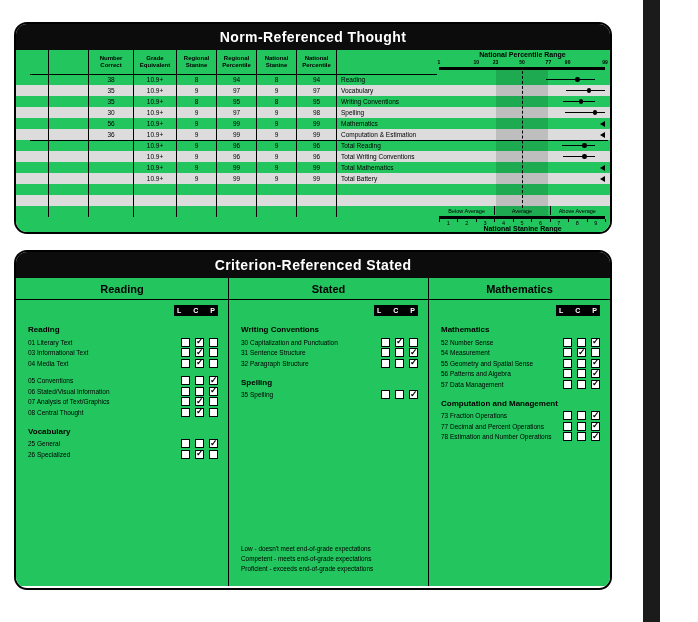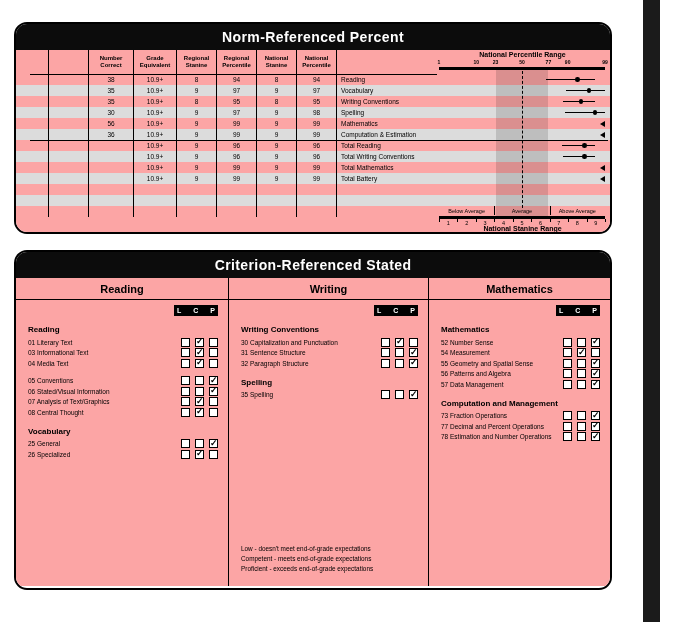--- a/index.html
+++ b/index.html
@@ -6,21 +6,21 @@
   .page{position:relative;width:698px;height:622px;background:#ffffff;overflow:hidden;
         font-family:"Liberation Sans",sans-serif;color:#000;}
   .side-strip{position:absolute;left:643px;top:0;width:17px;height:622px;background:#1b1b1b;}
 
   .panel{position:absolute;left:14px;width:598px;border:2px solid #000;border-radius:13px;
          overflow:hidden;background:#fff;box-sizing:border-box;}
   .panel.norm{top:22px;height:212px;}
   .panel.criterion{top:250px;height:340px;}
   .panel-header{height:26px;background:#0c0c0c;color:#fff;font-weight:bold;font-size:14px;
          display:flex;align-items:center;justify-content:center;letter-spacing:.4px;}
-  .panel-body{position:relative;background:#fca5a5;}
+  .panel-body{position:relative;background:#22c55e;}
   .norm-body{height:182px;}
   .crit-body{height:308px;display:flex;}
 
   
   #norm-rows{position:absolute;inset:0;}
   .nrow{display:flex;height:11px;}
   .nrow.hdr{height:24px;}
   .nrow.gray{background:#dcdcdc;}
   .nc{box-sizing:border-box;display:flex;align-items:center;justify-content:center;
       font-size:6.5px;border-right:1px solid #000;overflow:hidden;}
@@ -69,21 +69,21 @@
                       font-size:9px;font-weight:bold;}
   .legend{position:absolute;left:12px;bottom:12px;right:6px;}
   .legend div{font-size:6.4px;line-height:10px;}
 </style>
 </head>
 <body>
 
 <div class="page">
 
   <div class="panel norm">
-    <div class="panel-header">Norm-Referenced Percent</div>
+    <div class="panel-header">Norm-Referenced Thought</div>
     <div class="panel-body norm-body">
       <div id="norm-rows">
           <div class="nrow hdr">
             <div class="nc" style="width: 33px;"></div>
             <div class="nc" style="width: 40px;"></div>
             <div class="nc" style="width: 45px;">Number Correct</div>
             <div class="nc" style="width: 43px;">Grade Equivalent</div>
             <div class="nc" style="width: 40px;">Regional Stanine</div>
             <div class="nc" style="width: 40px;">Regional Percentile</div>
             <div class="nc" style="width: 40px;">National Stanine</div>
@@ -391,21 +391,21 @@
               <div class="item-lbl">26 Specialized</div>
               <div class="boxes">
                 <div class="box"></div>
                 <div class="box checked"></div>
                 <div class="box"></div>
               </div>
             </div>
           </div>
         </div>
         <div class="ccol" style="width: 200px;">
-          <div class="col-title">Writing</div>
+          <div class="col-title">Stated</div>
           <div class="lcp">
             <div>L</div>
             <div>C</div>
             <div>P</div>
           </div>
           <div class="section">
             <div class="sec-head">Writing Conventions</div>
             <div class="item">
               <div class="item-lbl">30 Capitalization and Punctuation</div>
               <div class="boxes">

